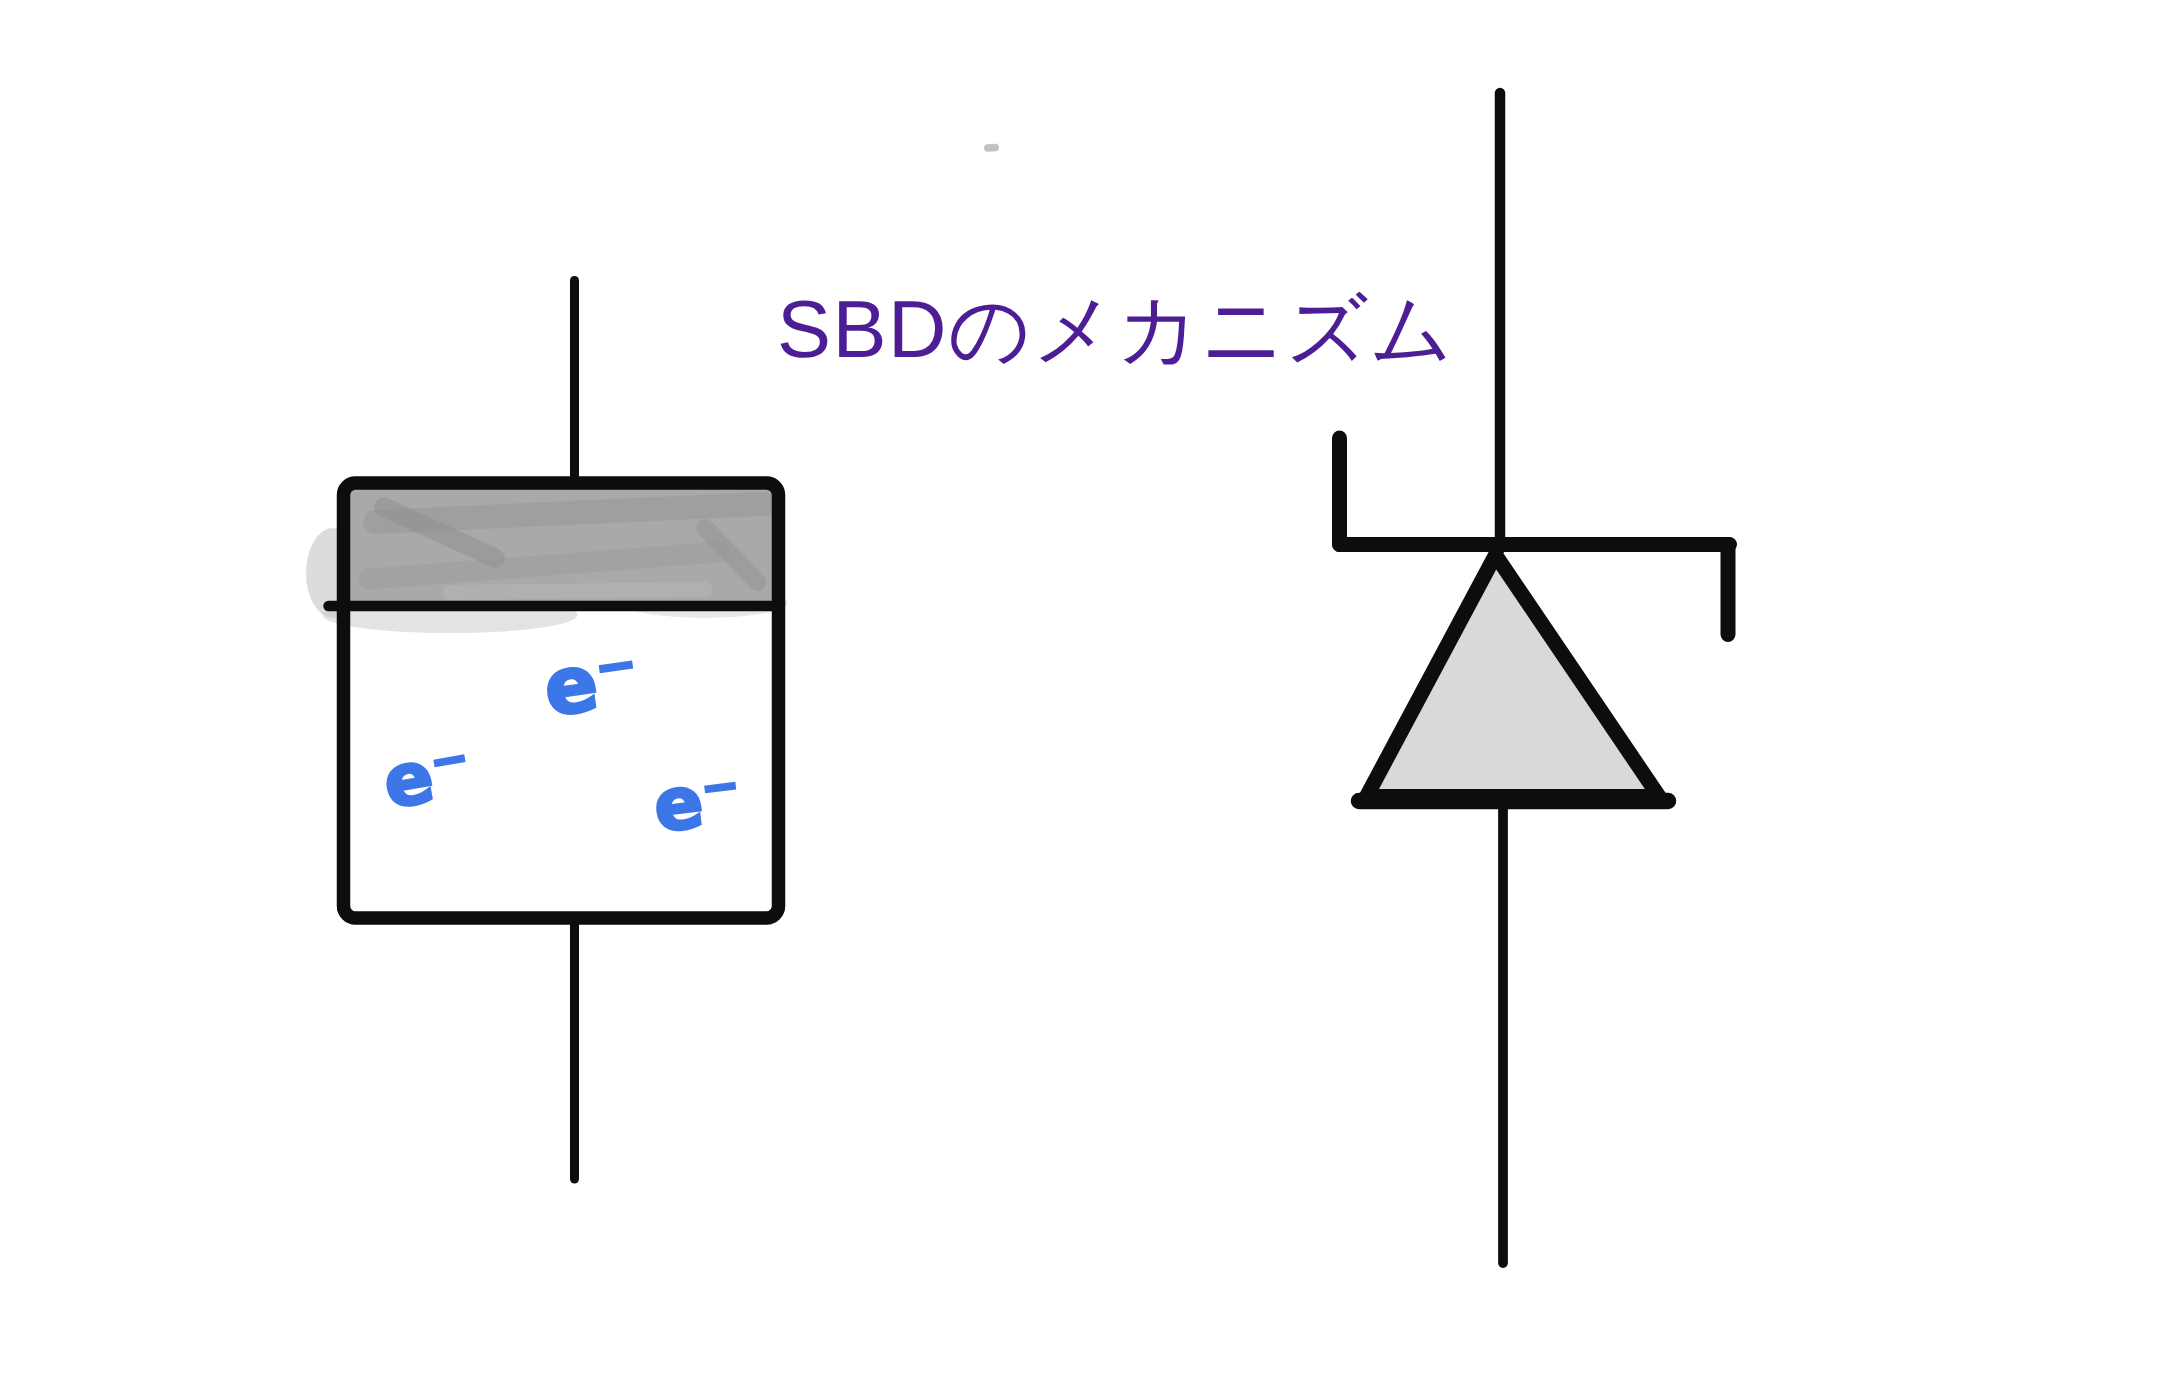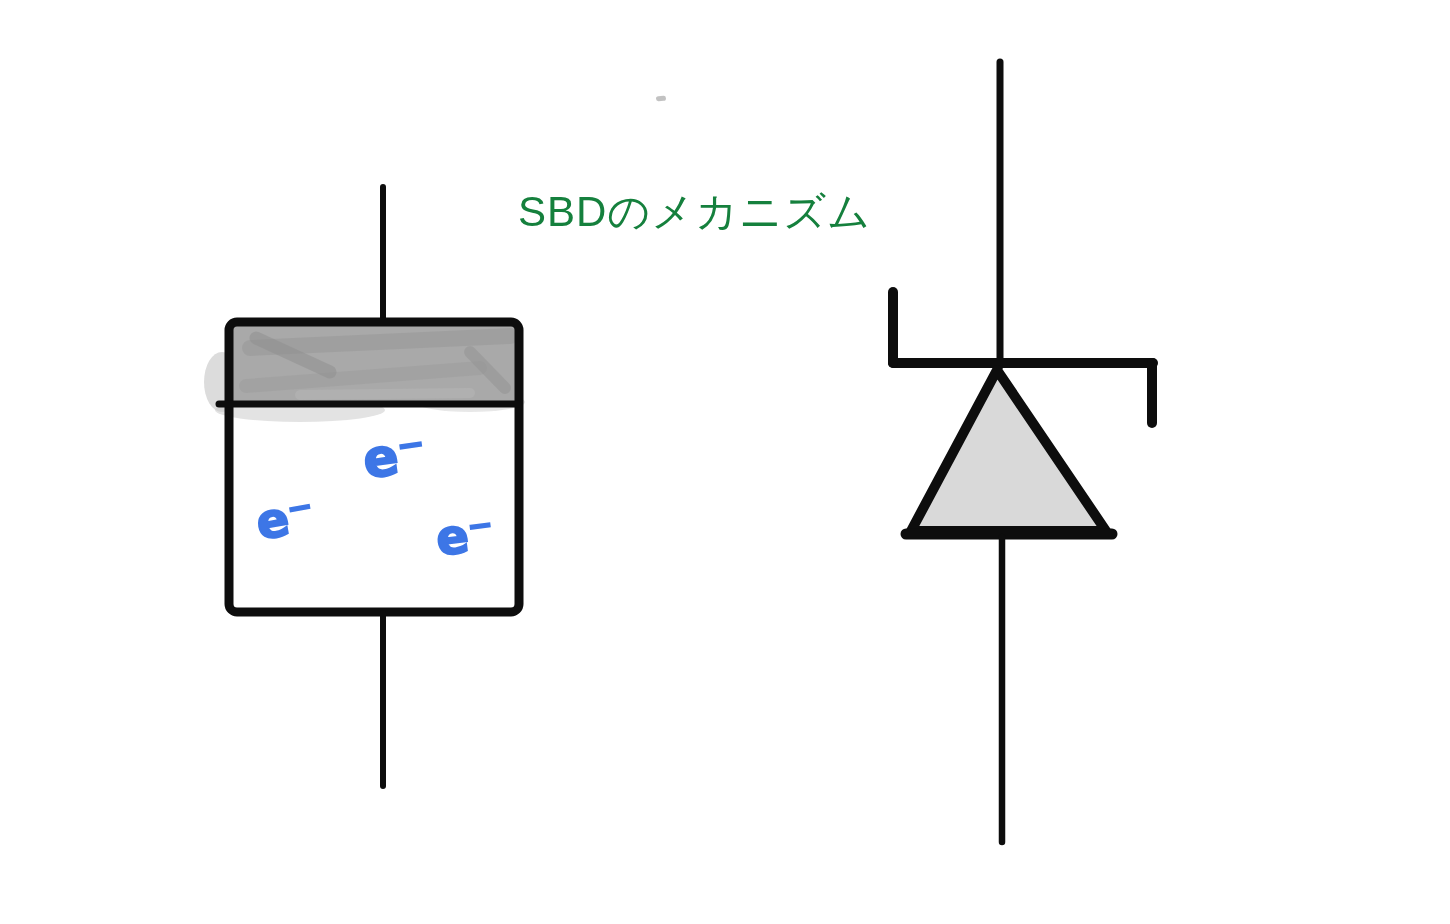--- a/index.html
+++ b/index.html
@@ -17,23 +17,23 @@
   }
   .drawing-svg {
     position: absolute;
     left: 0;
     top: 0;
   }
   .title {
     position: absolute;
     left: 518px;
     top: 184px;
-    font-size: 42px;
+    font-size: 54px;
     letter-spacing: 1px;
-    color: #15803d;
+    color: #4c1d95;
     white-space: nowrap;
   }
   .stray-mark {
     position: absolute;
     left: 656px;
     top: 96px;
     width: 10px;
     height: 5px;
     background: #b3b3b3;
     border-radius: 3px;

